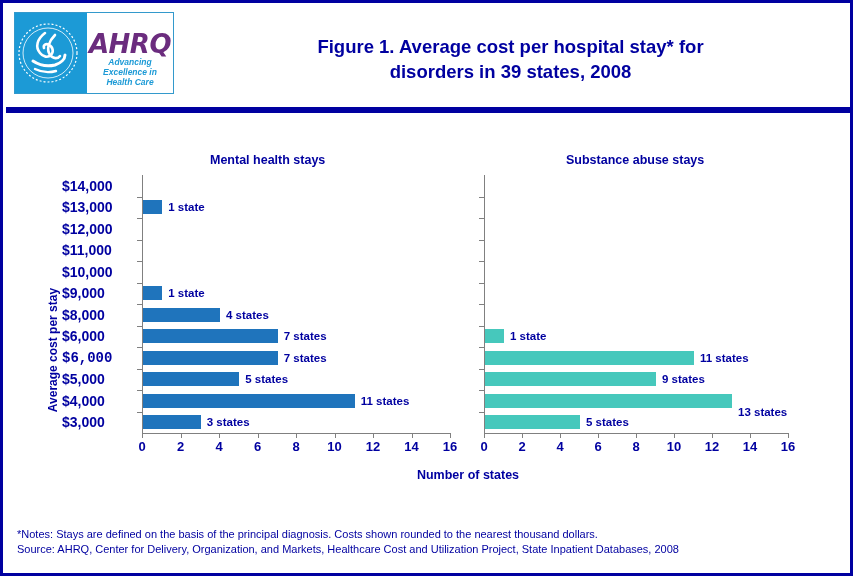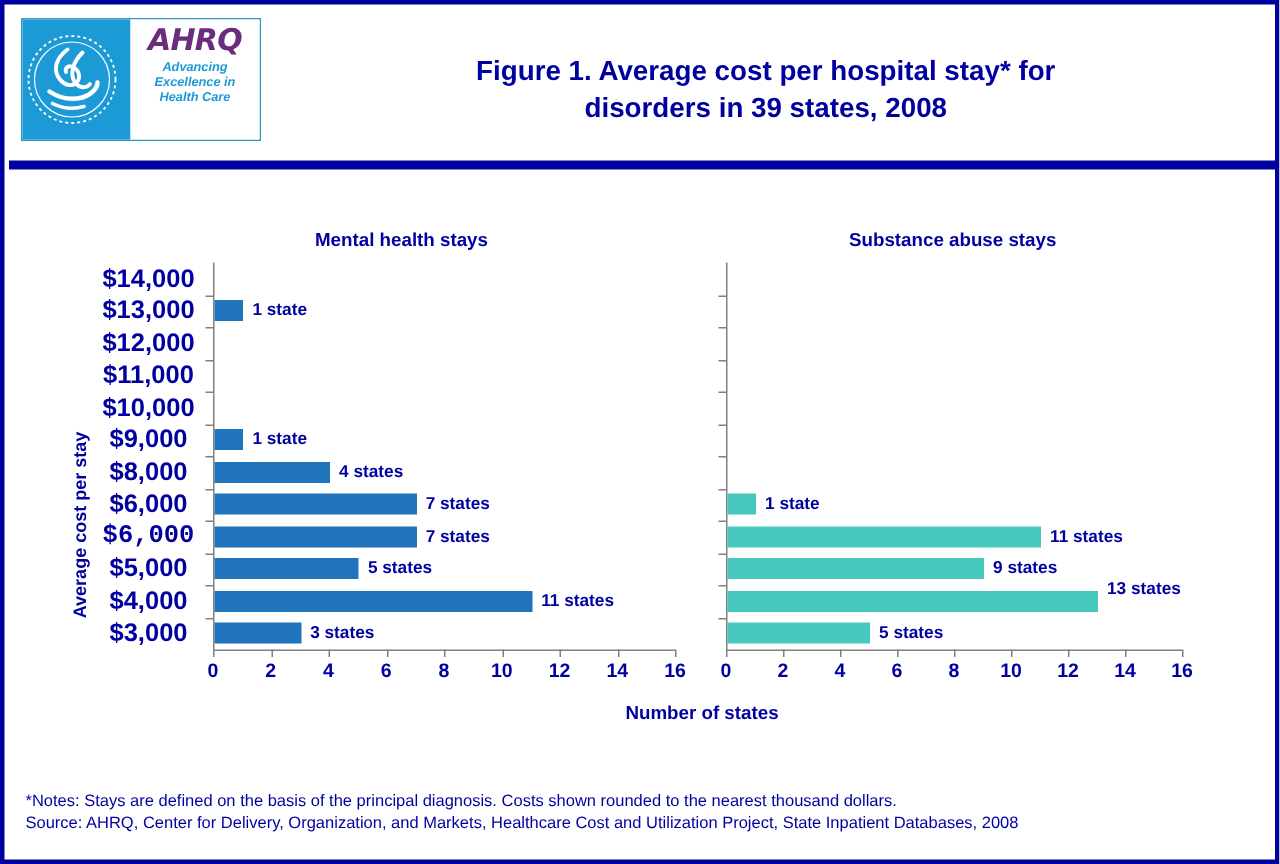--- a/index.html
+++ b/index.html
@@ -54,25 +54,25 @@
     display: flex;
     flex-direction: column;
     align-items: center;
     justify-content: flex-start;
     padding-top: 3px;
   }
   .ahrq-word {
     font-family: "DejaVu Sans", sans-serif;
     font-weight: bold;
     font-style: italic;
-    font-size: 20px;
+    font-size: 26px;
     color: #6B2C7E;
     letter-spacing: -0.5px;
     line-height: 21px;
-    margin-top: 0;
+    margin-top: 18px;
   }
   .ahrq-tagline {
     font-family: "Liberation Sans", sans-serif;
     font-weight: bold;
     font-style: italic;
     font-size: 8.5px;
     color: #1C9AD6;
     line-height: 10px;
     text-align: center;
     margin-top: 2px;
@@ -204,25 +204,25 @@
     font-size: 11.5px;
     white-space: nowrap;
     line-height: 14px;
   }
 
   
   .ylabel {
     position: absolute;
     right: 0;
     width: 74px;
-    text-align: center;
-    color: #0000A0;
-    font-family: "Liberation Sans", sans-serif;
-    font-weight: bold;
-    font-size: 17px;
+    text-align: left;
+    color: #0000A0;
+    font-family: "Liberation Sans", sans-serif;
+    font-weight: bold;
+    font-size: 14px;
     white-space: nowrap;
     line-height: 14px;
   }
   #ylabels {
     position: absolute;
     left: 57px;
     top: 62px;
     width: 76px;
     height: 258px;
   }
@@ -394,21 +394,21 @@
         <div class="xlabel" style="left: 266px;">14</div>
         <div class="xtick" style="left: 304px;"></div>
         <div class="xlabel" style="left: 304px;">16</div>
         <div class="bar" style="top: 154.25px; width: 19px; background: rgb(70, 200, 188);"></div>
         <div class="bar-label" style="top: 154.25px; left: 26px;">1 state</div>
         <div class="bar" style="top: 175.75px; width: 209px; background: rgb(70, 200, 188);"></div>
         <div class="bar-label" style="top: 175.75px; left: 216px;">11 states</div>
         <div class="bar" style="top: 197.25px; width: 171px; background: rgb(70, 200, 188);"></div>
         <div class="bar-label" style="top: 197.25px; left: 178px;">9 states</div>
         <div class="bar" style="top: 218.75px; width: 247px; background: rgb(70, 200, 188);"></div>
-        <div class="bar-label" style="top: 211px; left: 254px; text-align: right;">13 states</div>
+        <div class="bar-label" style="top: 230px; left: 254px; text-align: right;">13 states</div>
         <div class="bar" style="top: 240.25px; width: 95px; background: rgb(70, 200, 188);"></div>
         <div class="bar-label" style="top: 240.25px; left: 102px;">5 states</div>
       </div>
   </div>
 
   <div id="footnotes">
     <div>*Notes: Stays are defined on the basis of the principal diagnosis. Costs shown rounded to the nearest thousand dollars.</div>
     <div>Source:  AHRQ, Center for Delivery, Organization, and Markets, Healthcare Cost and Utilization Project, State Inpatient Databases, 2008</div>
   </div>
 

